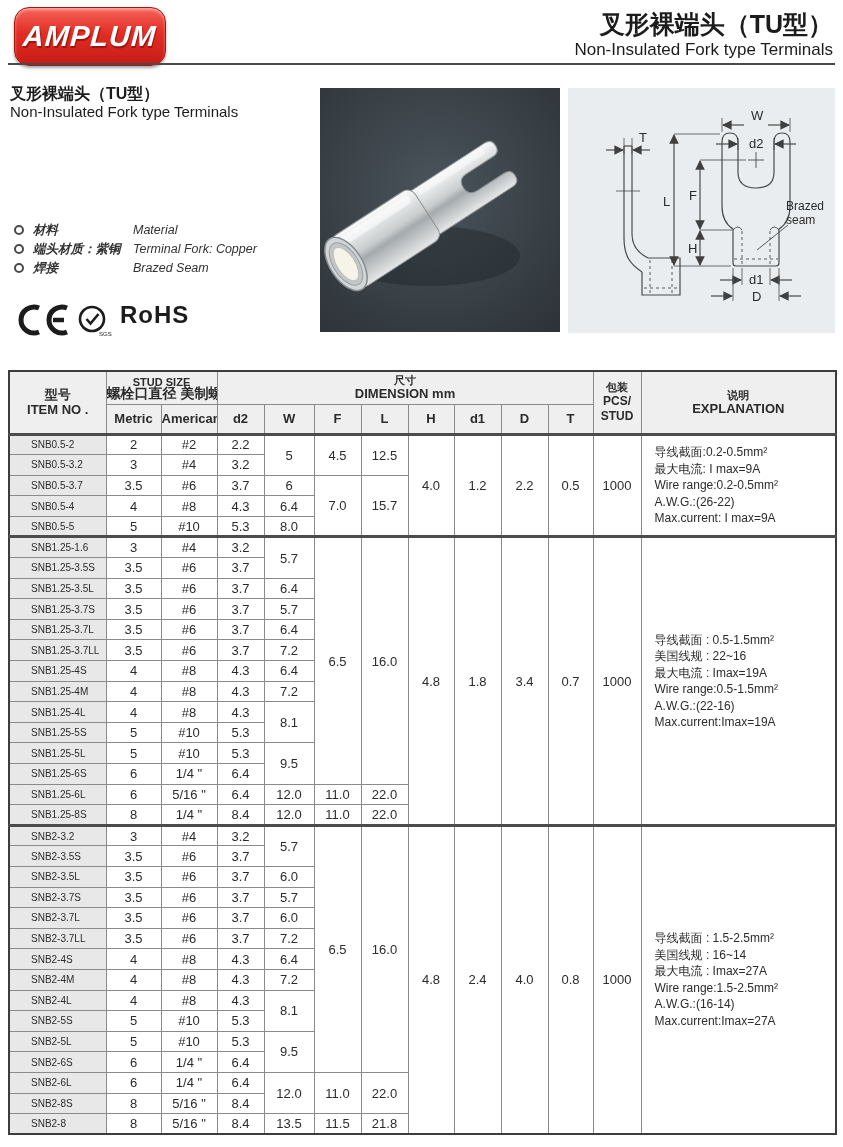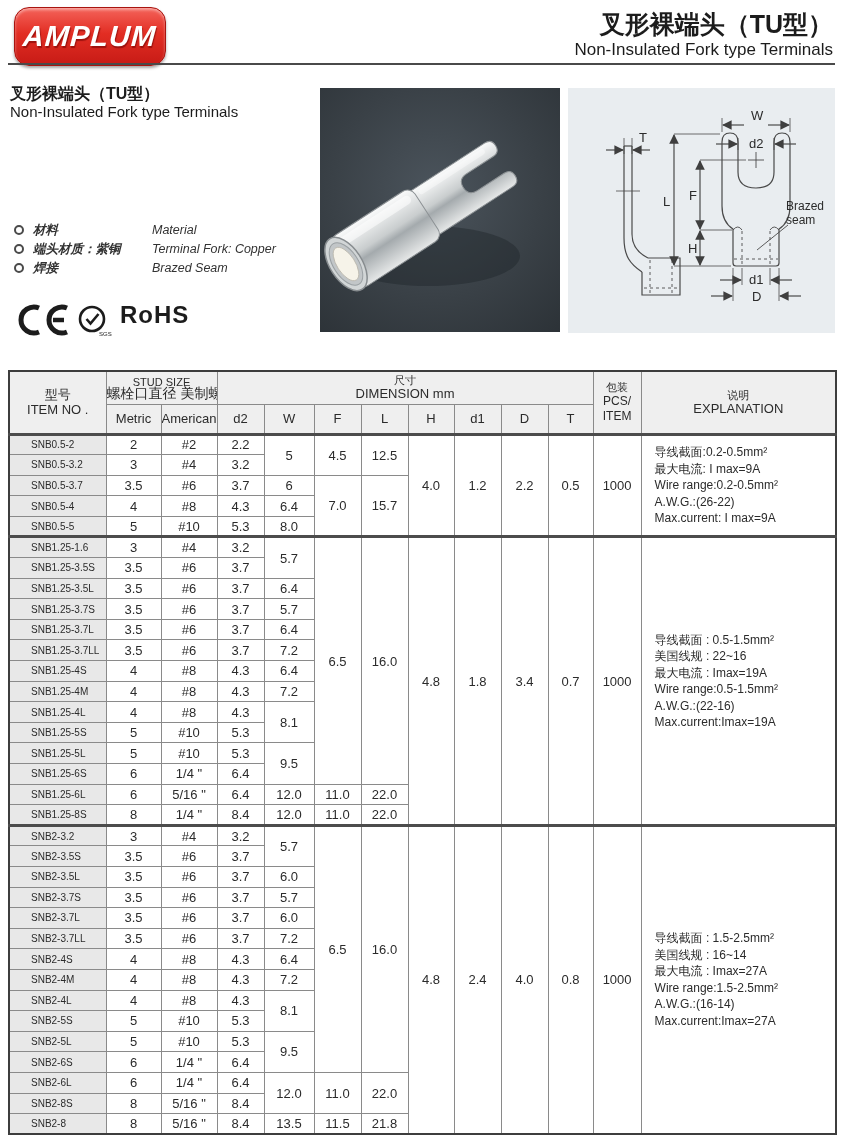--- a/index.html
+++ b/index.html
@@ -24,37 +24,37 @@
   .page-title-en{position:absolute;right:10px;top:40px;font-size:17px;color:#1c1c1c;}
   .header-rule{position:absolute;left:8px;top:63px;width:827px;border-top:2px solid #4a4a4a;}
 
   
   .sec-title-zh{position:absolute;left:10px;top:84px;font-size:16px;font-weight:700;color:#1c1c1c;}
   .sec-title-en{position:absolute;left:10px;top:103px;font-size:15px;color:#1c1c1c;}
   .materials{position:absolute;left:14px;top:221px;width:300px;font-style:italic;}
   .mat-row{display:flex;align-items:center;height:18px;margin-bottom:1px;}
   .bullet{width:6px;height:6px;border:2px solid #4a4a4a;border-radius:50%;background:#fff;margin-right:9px;flex:0 0 auto;}
   .mat-zh{width:100px;font-size:12.5px;font-weight:600;color:#333;}
-  .mat-en{font-size:12.5px;color:#333;margin-left:19px;}
+  .mat-en{font-size:12.5px;color:#333;}
   .certs{position:absolute;left:12px;top:301px;display:flex;align-items:flex-start;}
   .rohs{font-size:24px;font-weight:800;color:#1c1c1c;letter-spacing:1px;margin-left:6px;}
 
   
   .photo{position:absolute;left:320px;top:88px;width:240px;height:244px;}
   
   .diagram{position:absolute;left:568px;top:88px;width:267px;height:245px;background:#e9edf0;}
   .diagram svg text{font-family:"Liberation Sans","DejaVu Sans",sans-serif;}
 
   
   table.spec{
     position:absolute;left:8px;top:370px;width:827px;border-collapse:collapse;table-layout:fixed;
     border:2px solid #3d3d3d;font-size:13px;color:#2b2b2b;
   }
   table.spec th,table.spec td{border:1px solid #8a8a8a;padding:0;text-align:center;overflow:hidden;}
-  thead th{background:#efefef;font-weight:400;margin-left:12px;}
+  thead th{background:#efefef;font-weight:700;margin-left:12px;}
   thead tr.h1{height:33px;}
   thead tr.h2{height:30px;}
   thead{border-bottom:3px solid #4c4c4c;}
   .hzh{display:block;font-size:13px;line-height:15px;}
   .hen{display:block;font-size:13px;line-height:15px;}
   .hsm{display:block;font-size:11px;line-height:12px;}
   .hxs{display:block;font-size:14px;line-height:11px;white-space:nowrap;}
   .hpre{white-space:pre-line;font-size:12px;line-height:13px;}
   tbody tr{height:20.6px;}
   tbody td.item{background:#e8e8e8;text-align:left;padding-left:21px;font-size:10px;}
@@ -248,21 +248,21 @@
         <span class="hsm">STUD SIZE</span>
         <span class="hxs">螺栓口直径  美制螺旋拴号</span>
       </th>
       <th colspan="8">
         <span class="hsm">尺寸</span>
         <span class="hen">DIMENSION mm</span>
       </th>
       <th rowspan="2">
         <span class="hsm">包装</span>
         <span class="hpre">PCS/
-ITEM</span>
+STUD</span>
       </th>
       <th rowspan="2">
         <span class="hsm">说明</span>
         <span class="hen">EXPLANATION</span>
       </th>
     </tr>
     <tr class="h2">
       <th>Metric</th>
       <th>American</th>
       <th>d2</th>

